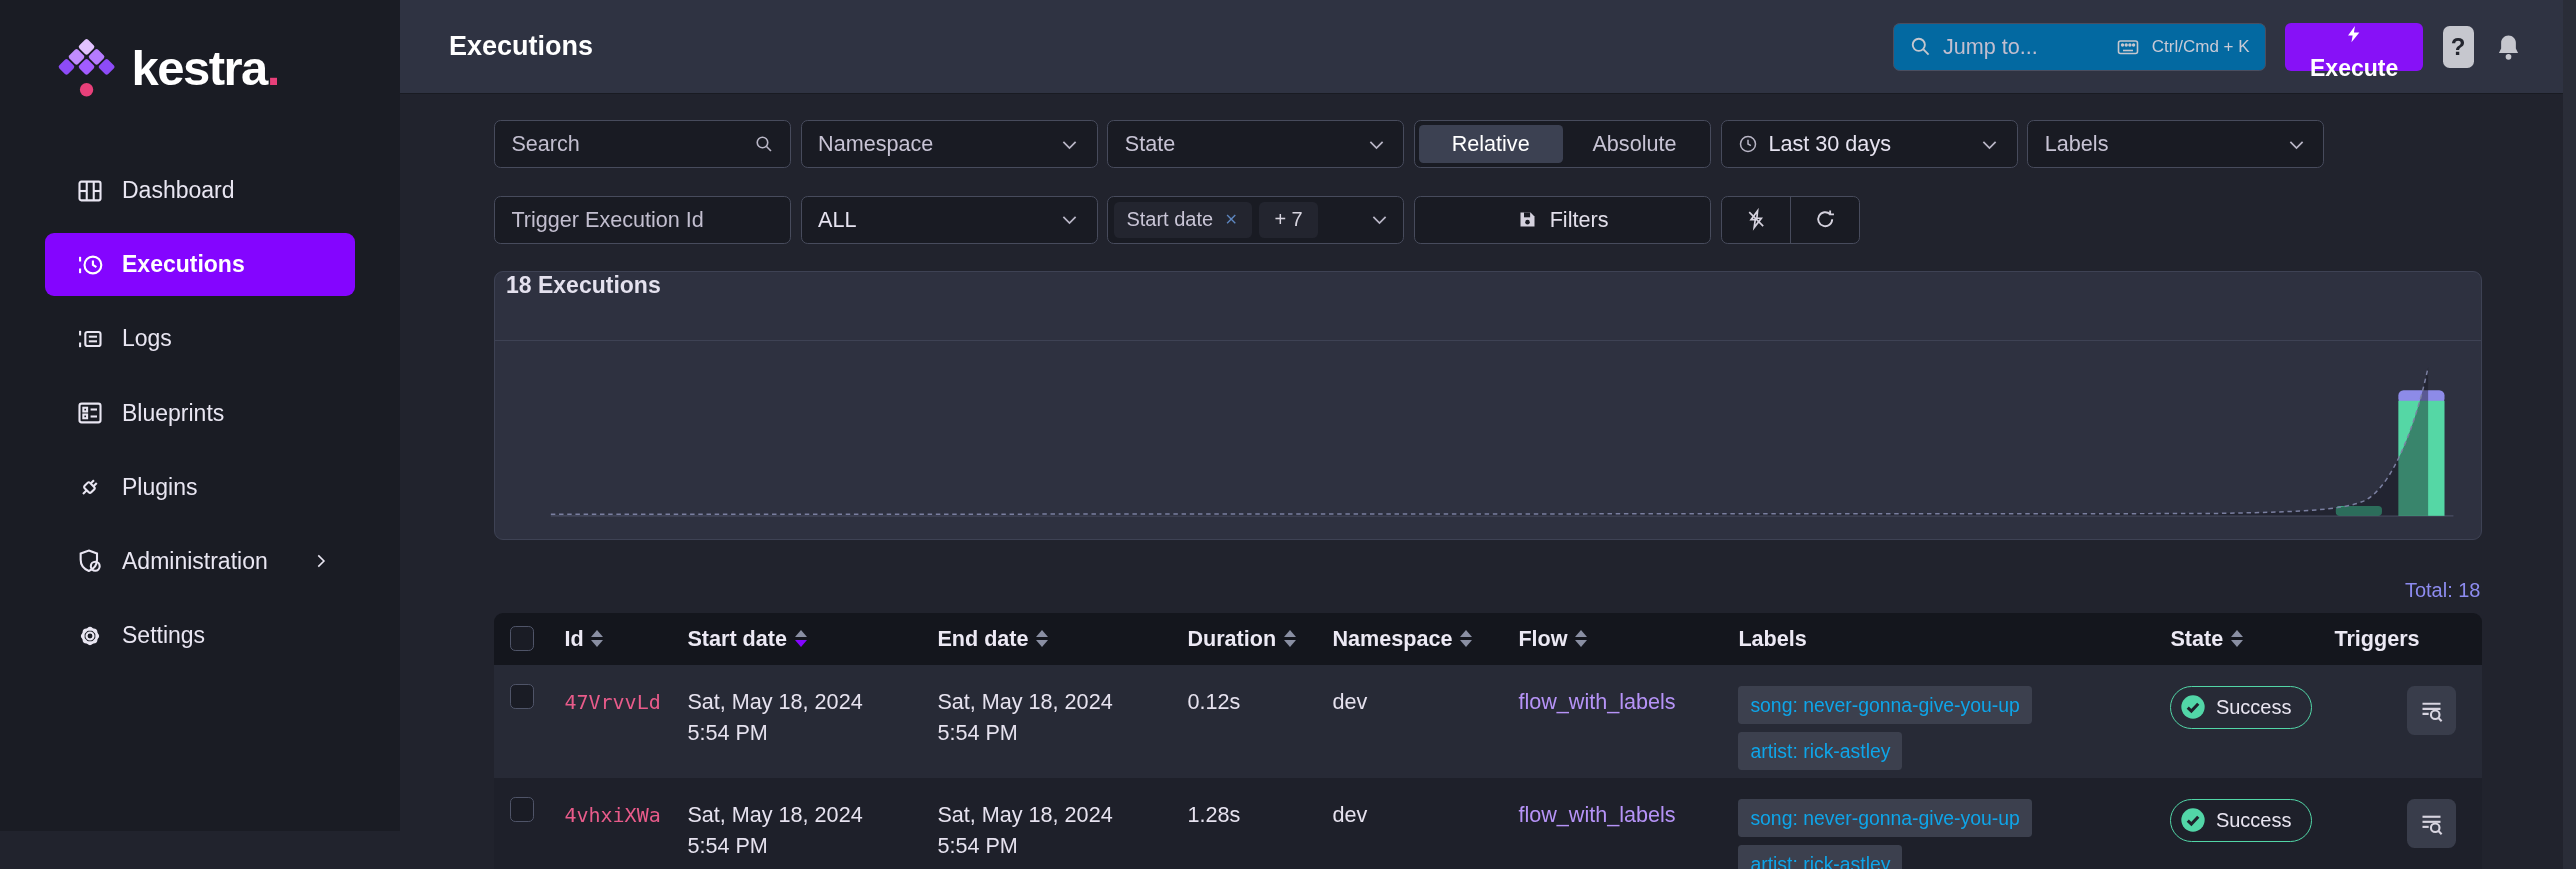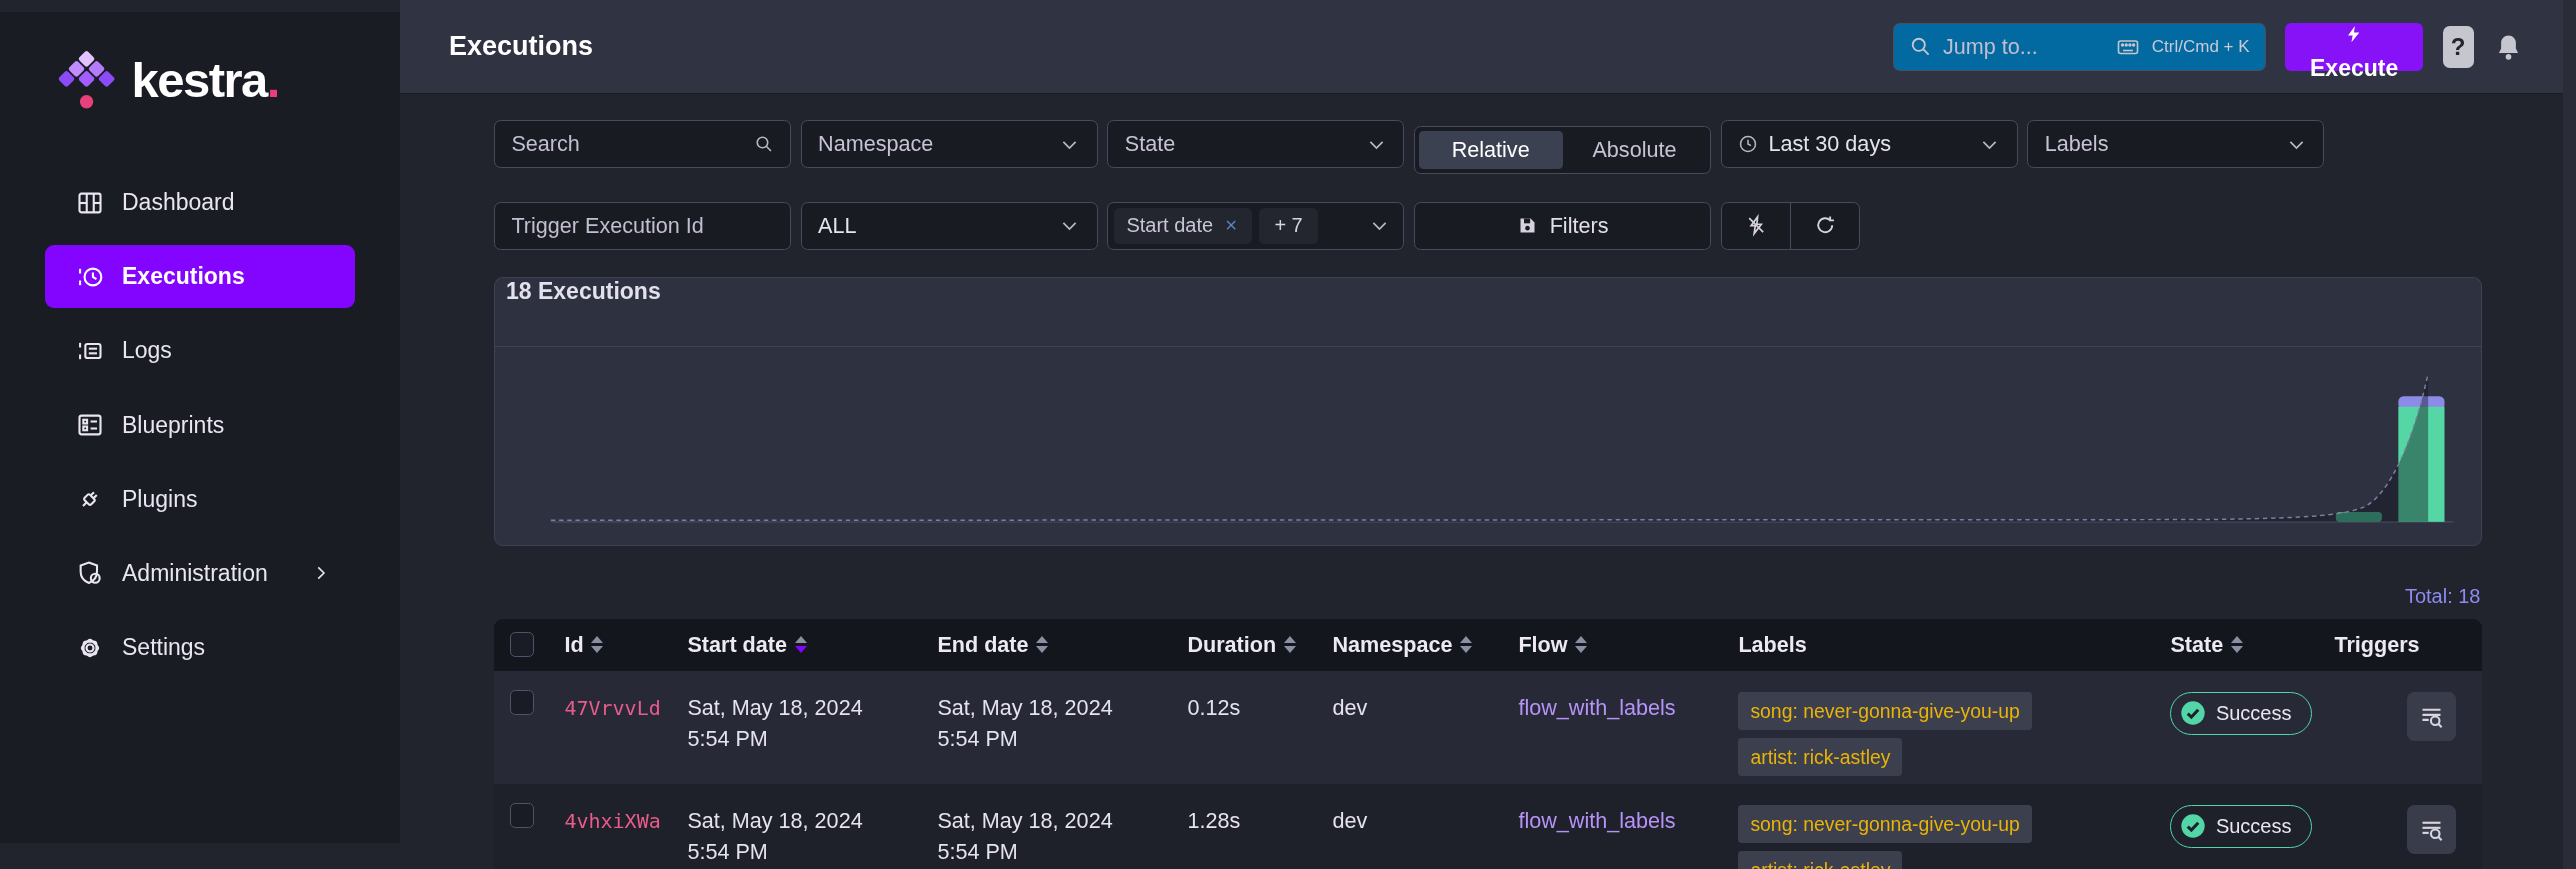--- a/index.html
+++ b/index.html
@@ -3,21 +3,21 @@
 <meta charset="utf-8">
 <style>
   * { margin:0; padding:0; box-sizing:border-box; }
   html,body { background:#14151b; }
   .root {
     position:relative; width:2576px; height:869px; overflow:hidden;
     background:#21232D; font-family:"Liberation Sans","DejaVu Sans",sans-serif;
     color:#E4E1ED;
   }
   
-  .sidebar { position:absolute; left:0; top:12px; width:400px; height:831px; background:#1A1C24; z-index:3; }
+  .sidebar { position:absolute; left:0; top:0; width:400px; height:831px; background:#1A1C24; z-index:3; }
   .logo { display:flex; align-items:center; gap:16.4px; margin:36px 0 0 57px; }
   .logo-word { font-size:49px; font-weight:800; letter-spacing:-1.5px; color:#FFFFFF; }
   .logo-dot { color:#E8407A; }
   .nav { display:flex; flex-direction:column; gap:11.2px; margin-top:60px; padding:0 45px; }
   .nav-item { display:flex; align-items:center; gap:18px; height:63px; padding:0 25px 0 31px; border-radius:9px; color:#E9E6F2; font-size:23px; font-weight:500; cursor:pointer; }
   .nav-item.active { background:#8405FF; color:#FFFFFF; font-weight:700; }
   .nav-icon { width:28px; height:28px; flex:0 0 28px; display:flex; }
   .nav-icon svg { width:28px; height:28px; stroke:#E9E6F2; }
   .nav-item.active .nav-icon svg { stroke:#FFFFFF; }
   .nav-spacer { flex:1; }
@@ -34,21 +34,21 @@
   .icon-light { color:#C6C7CE; display:flex; }
   
   .main { position:absolute; left:400px; right:0; top:94px; bottom:0; padding:26px 94px 0 94px; }
   .filters-row { display:flex; gap:9.7px; margin-bottom:27.6px; }
   .ctl { height:48px; width:297px; border:1.5px solid #474B5C; border-radius:6.7px; background:#191B23; display:flex; align-items:center; padding:0 16.4px; font-size:21.6px; color:#C7C3D4; cursor:pointer; }
   .ctl .grow { flex:1; }
   .ctl input { flex:1; min-width:0; background:transparent; border:none; outline:none; color:#E4E1ED; font-size:21.6px; font-family:inherit; }
   .ctl input::placeholder { color:#C2BECF; }
   .ctl .value { color:#E6E3F0; }
   .chev { display:flex; color:#B9B6C6; }
-  .toggle { padding:3.7px; cursor:default;margin-top:6px; }
+  .toggle { padding:3.7px; cursor:default; }
   .toggle .seg { flex:1; height:100%; display:flex; align-items:center; justify-content:center; font-size:21.6px; border-radius:4.5px; color:#C7C3D4; cursor:pointer; }
   .toggle .seg.on { background:#3C4152; color:#FFFFFF; }
   .ctl.tags { padding:0 13.4px 0 6px; gap:7.5px; }
   .tag { height:36px; background:#23252F; border-radius:5.2px; display:flex; align-items:center; gap:10.4px; padding:0 12px; font-size:20px; color:#C9C5D6; }
   .tag .x { display:flex; color:#5E87C0; cursor:pointer; }
   .tag.count { padding:0 15px; color:#D7D4DF; }
   .btn-filters { justify-content:center; gap:12px; color:#E2DFEA; }
   .btn-group { width:139px; height:48px; border:1.5px solid #474B5C; border-radius:6.7px; background:#191B23; display:flex; overflow:hidden; }
   .btn-group .ibtn { flex:1; display:flex; align-items:center; justify-content:center; color:#D5D2DE; cursor:pointer; }
   .btn-group .ibtn + .ibtn { border-left:1.5px solid #474B5C; }
@@ -71,21 +71,21 @@
   .sort.desc .down { border-top-color:#8405FF; }
   .trow { min-height:93px; font-size:21.6px; color:#E6E2EF; }
   .trow.odd { background:#272A36; }
   .trow.even { background:#1E202A; }
   .td { padding:21px 7.5px 0 16.4px; line-height:1.45; }
   .cb-cell { padding-top:19.4px; padding-left:15.7px; }
   .checkbox { display:block; width:24.6px; height:24.6px; border:1.9px solid #4F5468; border-radius:5.2px; background:#1A1C25; cursor:pointer; }
   .id-link { font-family:"DejaVu Sans Mono",monospace; font-size:20px; color:#E85B8A; cursor:pointer; }
   .date-cell { max-width:231px; }
   .flow-link { color:#B693F7; cursor:pointer; }
-  .chip { display:inline-block; background:#3C404E; border-radius:3.7px; padding:5.2px 12px; font-size:19.4px; color:#eab308; margin:0 0 7.5px 0; white-space:nowrap; }
+  .chip { display:inline-block; background:#3C404E; border-radius:3.7px; padding:5.2px 12px; font-size:19.4px; color:#0ea5e9; margin:0 0 7.5px 0; white-space:nowrap; }
   .state-badge { display:inline-flex; align-items:center; gap:9px; height:43px; padding:0 19.4px 0 7.5px; border:1.5px solid #52D6A7; border-radius:22.4px; font-size:20px; color:#E9E5F1; }
   .trigger-btn { width:49px; height:49px; border-radius:7.5px; background:#393D4B; display:flex; align-items:center; justify-content:center; cursor:pointer; margin-left:89px; }
   .scroll-track { position:absolute; right:0; top:0; width:13.4px; height:869px; background:#2A2D38; z-index:5; }
 </style>
 </head>
 <body>
 
 <div class="root">
 
   <aside class="sidebar">

